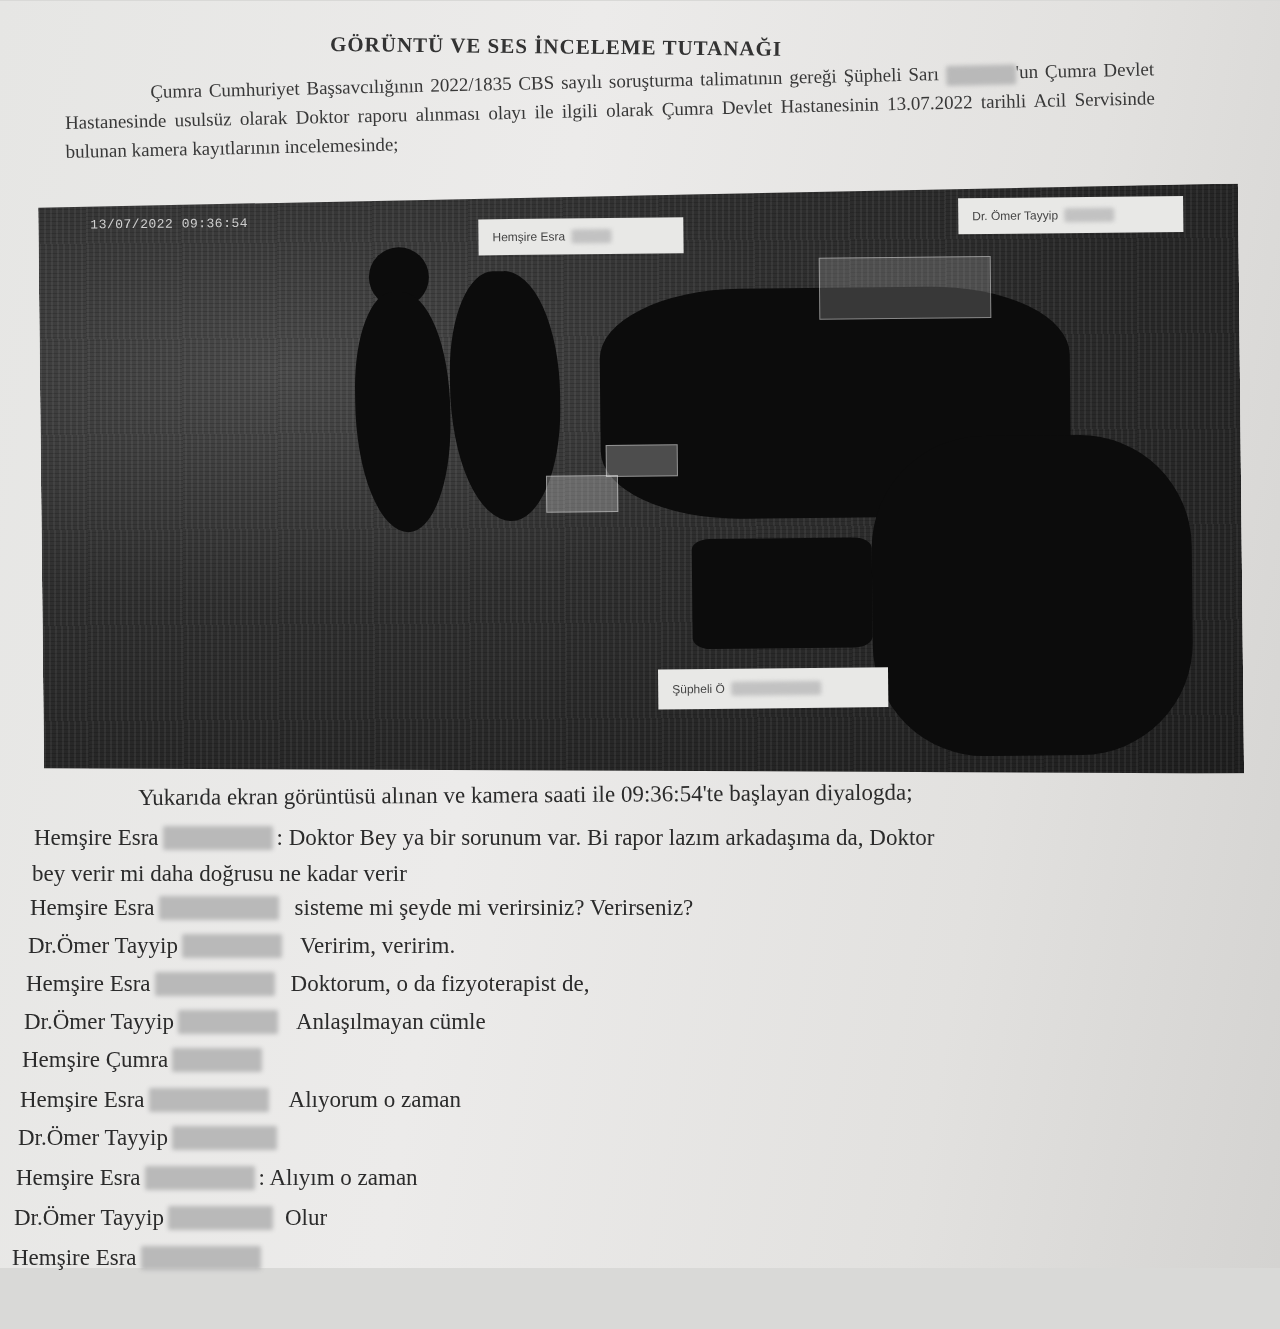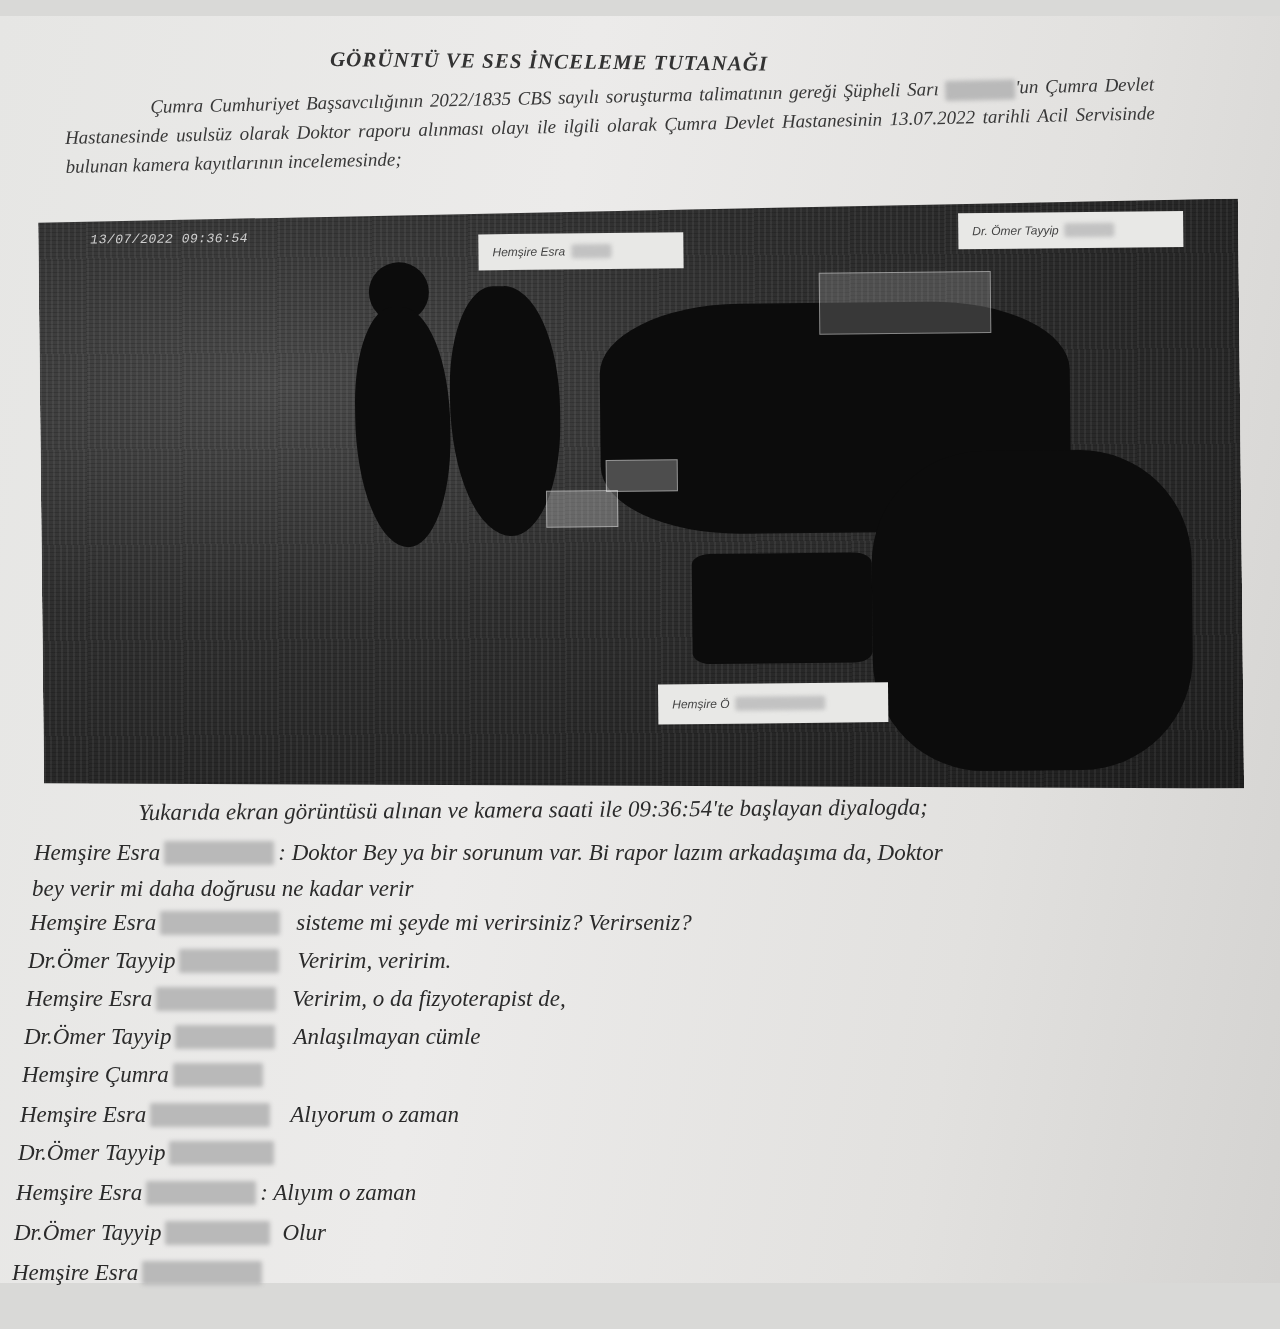--- a/index.html
+++ b/index.html
@@ -3,23 +3,22 @@
 <meta charset="utf-8">
 <style>
   html, body { margin: 0; padding: 0; }
   body {
     width: 1280px; height: 1329px; overflow: hidden;
     background: #d9d9d7;
     font-family: "Liberation Serif", serif;
     color: #2a2a2a;
   }
   .paper {
-    position: absolute; left: 0; top: 16px; width: 1280px; height: 1267px;
+    position: absolute; left: 0; top: 1px; width: 1280px; height: 1267px;
     background: linear-gradient(100deg, #e6e6e4 0%, #ecebea 40%, #e2e1df 75%, #d4d3d1 100%);
-    font-style: italic;
   }
   .title {
     position: absolute; left: 330px; top: 34px; width: 560px;
     font-size: 21px; font-weight: bold; letter-spacing: 1px;
     transform: rotate(0.6deg); color: #333;
   }
   .intro {
     position: absolute; left: 64px; top: 78px; width: 1090px;
     font-size: 19px; line-height: 29px; color: #383838;
     transform: rotate(-1.3deg); transform-origin: left top;
@@ -97,21 +96,21 @@
     <div class="timestamp">13/07/2022 09:36:54</div>
     <div class="cam-label" style="left:440px;top:28px;width:205px;height:36px">
       <span>Hemşire Esra</span>
       <span class="redact" style="width:40px"></span>
     </div>
     <div class="cam-label" style="left:920px;top:12px;width:225px;height:36px">
       <span>Dr. Ömer Tayyip</span>
       <span class="redact" style="width:50px"></span>
     </div>
     <div class="cam-label" style="left:615px;top:480px;width:230px;height:40px">
-      <span>Hemşire Ö</span>
+      <span>Şüpheli Ö</span>
       <span class="redact" style="width:90px"></span>
     </div>
   </div>
 
   <div class="dialog">
     <div class="lead">Yukarıda ekran görüntüsü alınan ve kamera saati ile 09:36:54'te başlayan diyalogda;</div>
 
     <div class="line" style="left:24px;top:40px">
       <span class="speaker">Hemşire Esra</span>
       <span class="redact" style="width:110px"></span>
@@ -126,21 +125,21 @@
       <span class="speech">sisteme mi şeyde mi verirsiniz? Verirseniz?</span>
     </div>
     <div class="line" style="left:18px;top:148px">
       <span class="speaker">Dr.Ömer Tayyip</span>
       <span class="redact" style="width:100px;margin-right:18px"></span>
       <span class="speech">Veririm, veririm.</span>
     </div>
     <div class="line" style="left:16px;top:186px">
       <span class="speaker">Hemşire Esra</span>
       <span class="redact" style="width:120px;margin-right:16px"></span>
-      <span class="speech">Veririm, o da fizyoterapist de,</span>
+      <span class="speech">Doktorum, o da fizyoterapist de,</span>
     </div>
     <div class="line" style="left:14px;top:224px">
       <span class="speaker">Dr.Ömer Tayyip</span>
       <span class="redact" style="width:100px;margin-right:18px"></span>
       <span class="speech">Anlaşılmayan cümle</span>
     </div>
     <div class="line" style="left:12px;top:262px">
       <span class="speaker">Hemşire Çumra</span>
       <span class="redact" style="width:90px;margin-right:8px"></span>
     </div>

